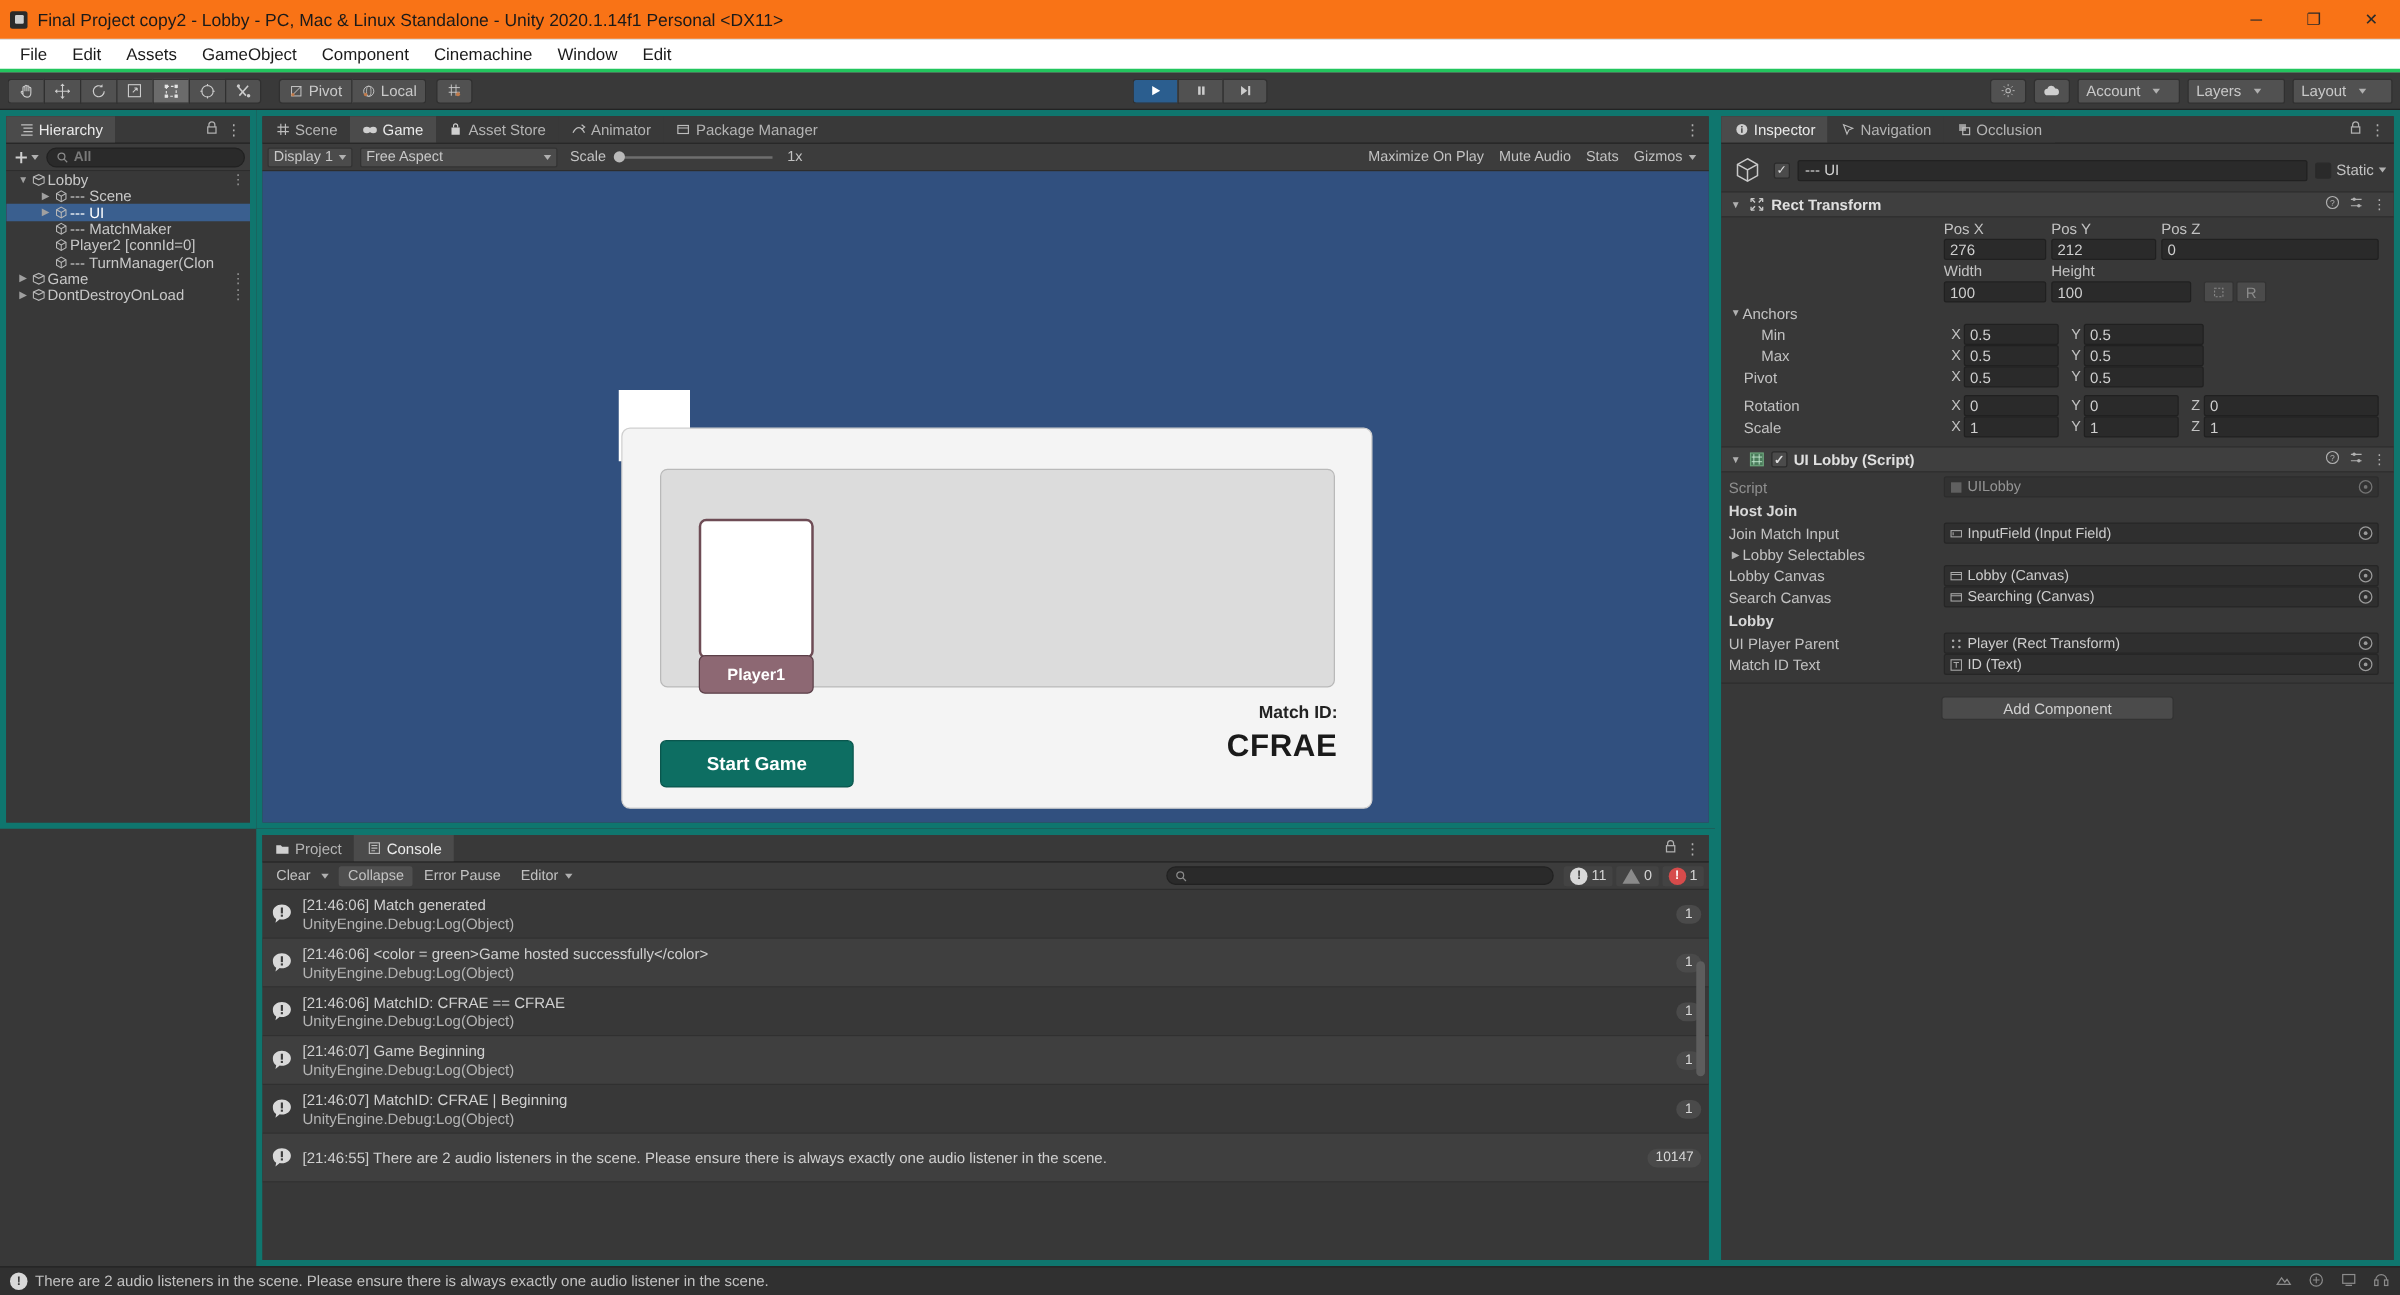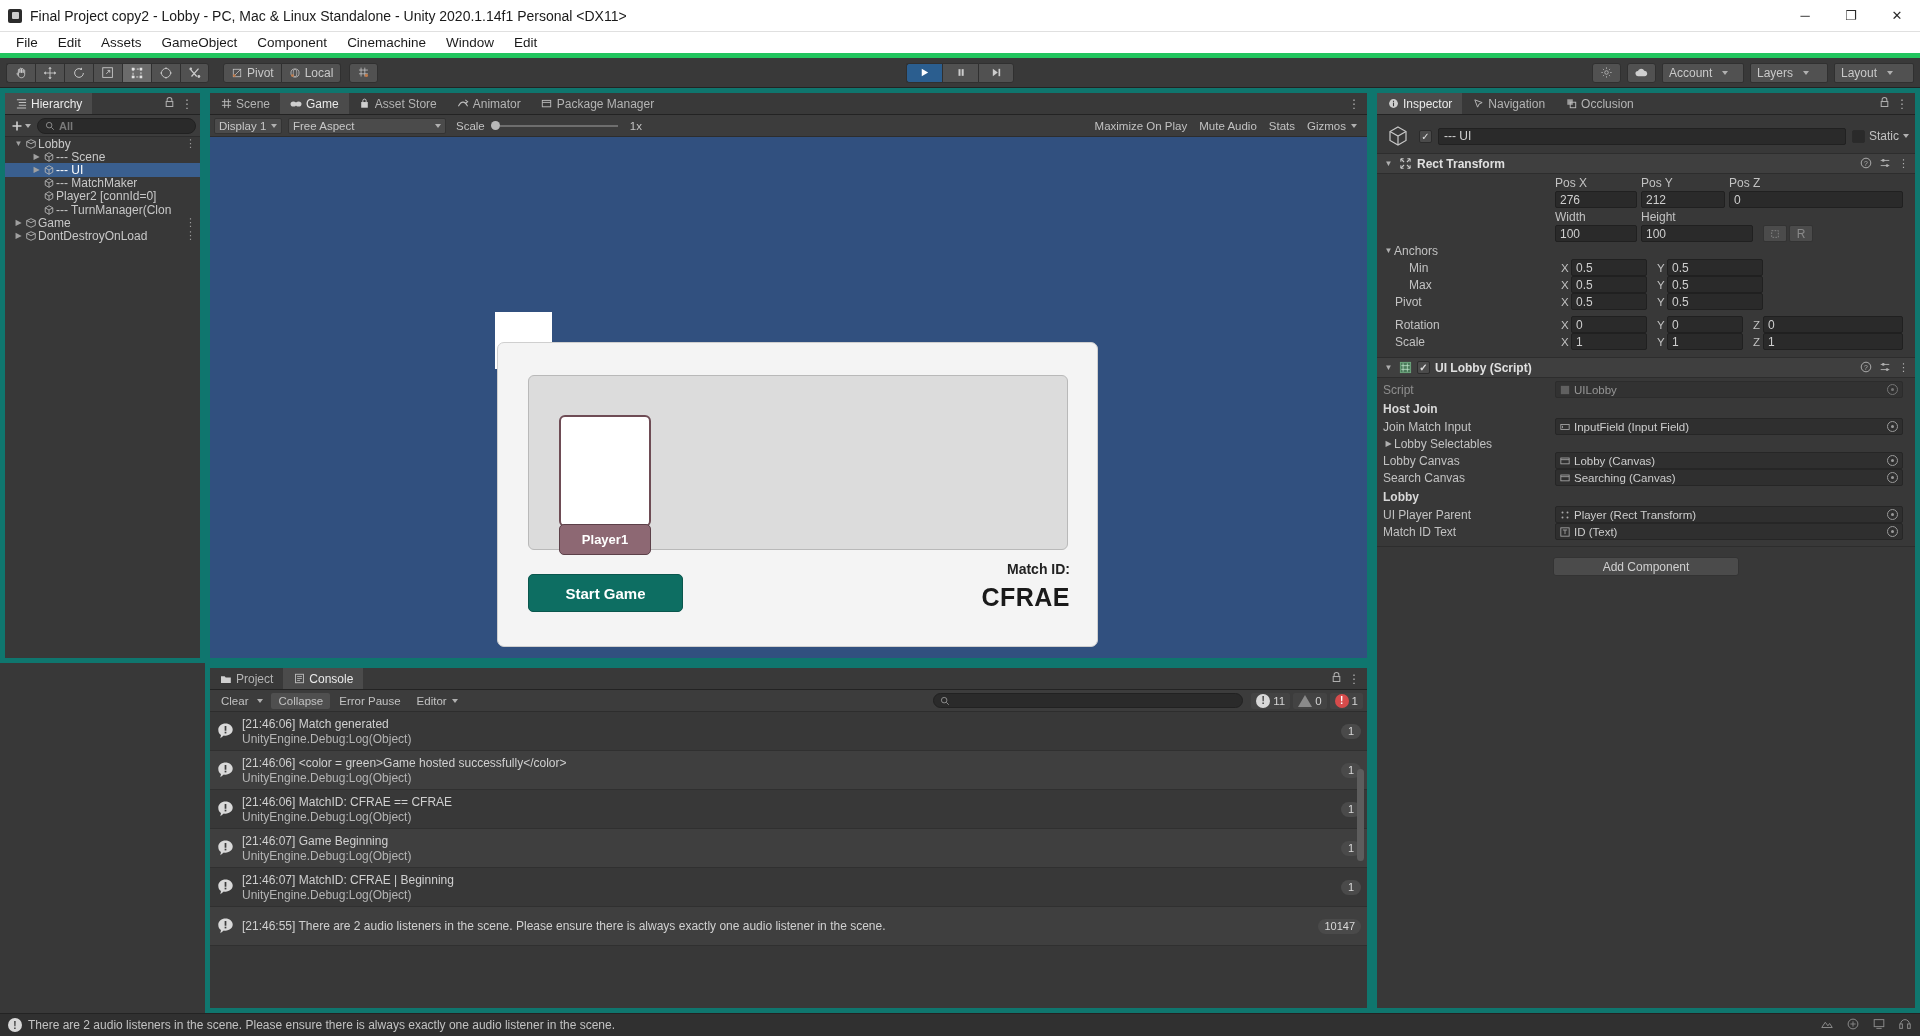--- a/index.html
+++ b/index.html
@@ -9,36 +9,36 @@
     font-family: "Liberation Sans", sans-serif;
     font-size: 13px;
     color: #c4c4c4;
     overflow: hidden;
     -webkit-font-smoothing: antialiased;
   }
   .app { width:1920px; height:1036px; display:flex; flex-direction:column; background:#383838; }
 
   
   .titlebar {
-    height:32px; background:#ffffff; display:flex; align-items:center;
+    height:32px; background:#f97316; display:flex; align-items:center;
     border-bottom:1px solid #e0e0e0; flex:none;
   }
   .tb-icon { width:30px; display:flex; justify-content:center; align-items:center; }
   .tb-icon .sq { width:14px; height:14px; background:#2b2b2b; border-radius:2px;
       display:flex; align-items:center; justify-content:center; }
   .tb-icon .sq i { display:block; width:7px; height:7px; background:#cfcfcf; border-radius:1px; font-style:normal;}
   .tb-title { font-size:14px; color:#1a1a1a; font-family:"Liberation Sans",sans-serif; }
   .tb-spacer { flex:1; }
   .tb-btns { display:flex; height:32px; }
   .tb-btn { width:46px; height:32px; display:flex; align-items:center; justify-content:center;
      color:#2b2b2b; font-size:13px; }
 
   
-  .menubar { height:26px; background:#fff; display:flex; 
-     padding-left:6px; flex:none; border-bottom:5px solid #22c55e;}
+  .menubar { height:26px; background:#fff; display:flex; align-items:center;
+     padding-left:6px; flex:none; border-bottom:3px solid #22c55e;}
   .menu-item { padding:3px 10px; font-size:13.5px; color:#1a1a1a; border-radius:2px; }
 
   
   .toolbar {
     height:30px; background:#393939; border-bottom:1px solid #232323;
     display:flex; align-items:center; padding:0 6px; gap:0; flex:none;
   }
   .tgroup { display:flex; align-items:center; }
   .tbtn {
     height:20px; min-width:29px; padding:0 5px; background:#515151;
@@ -580,21 +580,21 @@
 
         <div class="game-canvas">
 
           <div class="white-sq" style="left:285px; top:175px; width:57px; height:57px;"></div>
 
           <div class="lobby-panel" style="left:287px; top:205px; width:601px; height:305px;">
             <div class="player-area" style="left:30px; top:32px; width:540px; height:175px;">
               <div class="pcard" style="left:30px; top:39px; width:92px; height:112px;"></div>
               <div class="pname" style="left:30px; top:148px; width:92px; height:31px;">Player1</div>
             </div>
-            <div class="startbtn" style="left:30px; top:231px; width:155px; height:38px;">Start Game</div>
+            <div class="startbtn" style="left:30px; top:249px; width:155px; height:38px;">Start Game</div>
             <div class="matchlbl" style="right:27px; top:218px;">Match ID:</div>
             <div class="matchid" style="right:27px; top:240px;">CFRAE</div>
           </div>
         </div>
       </div>
 
       <div class="panel" style="flex:1;">
         <div class="tabrow" id="console-tabrow">
           <div class="tab">
               <span class="ti">

